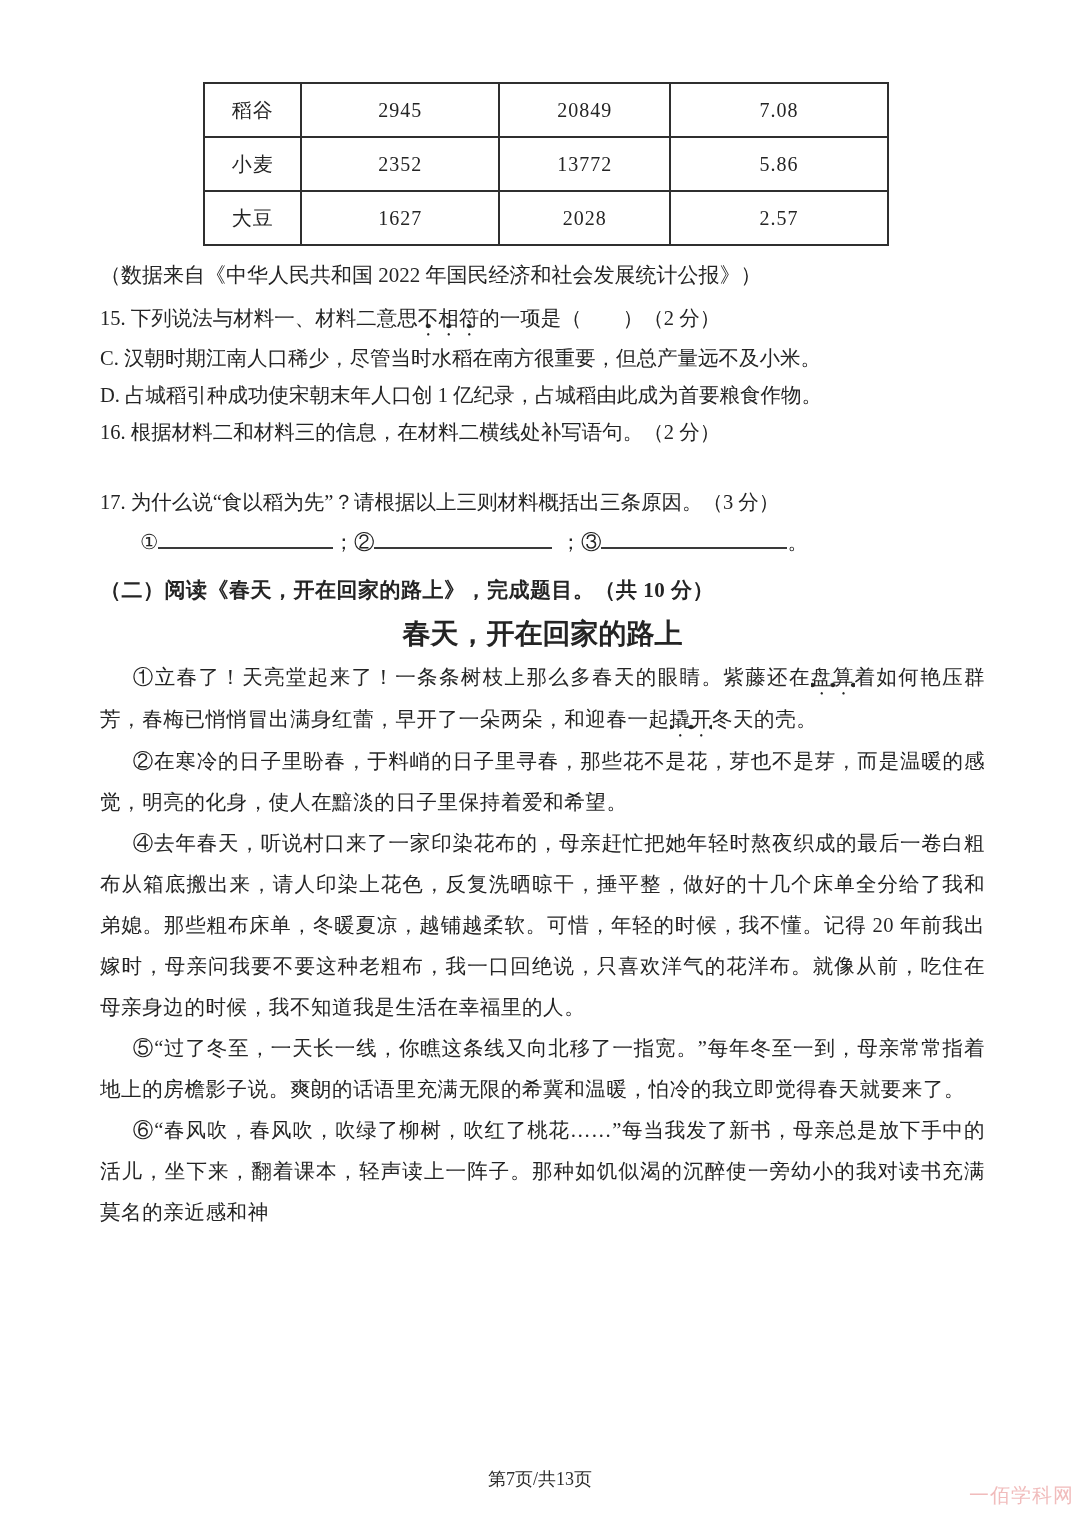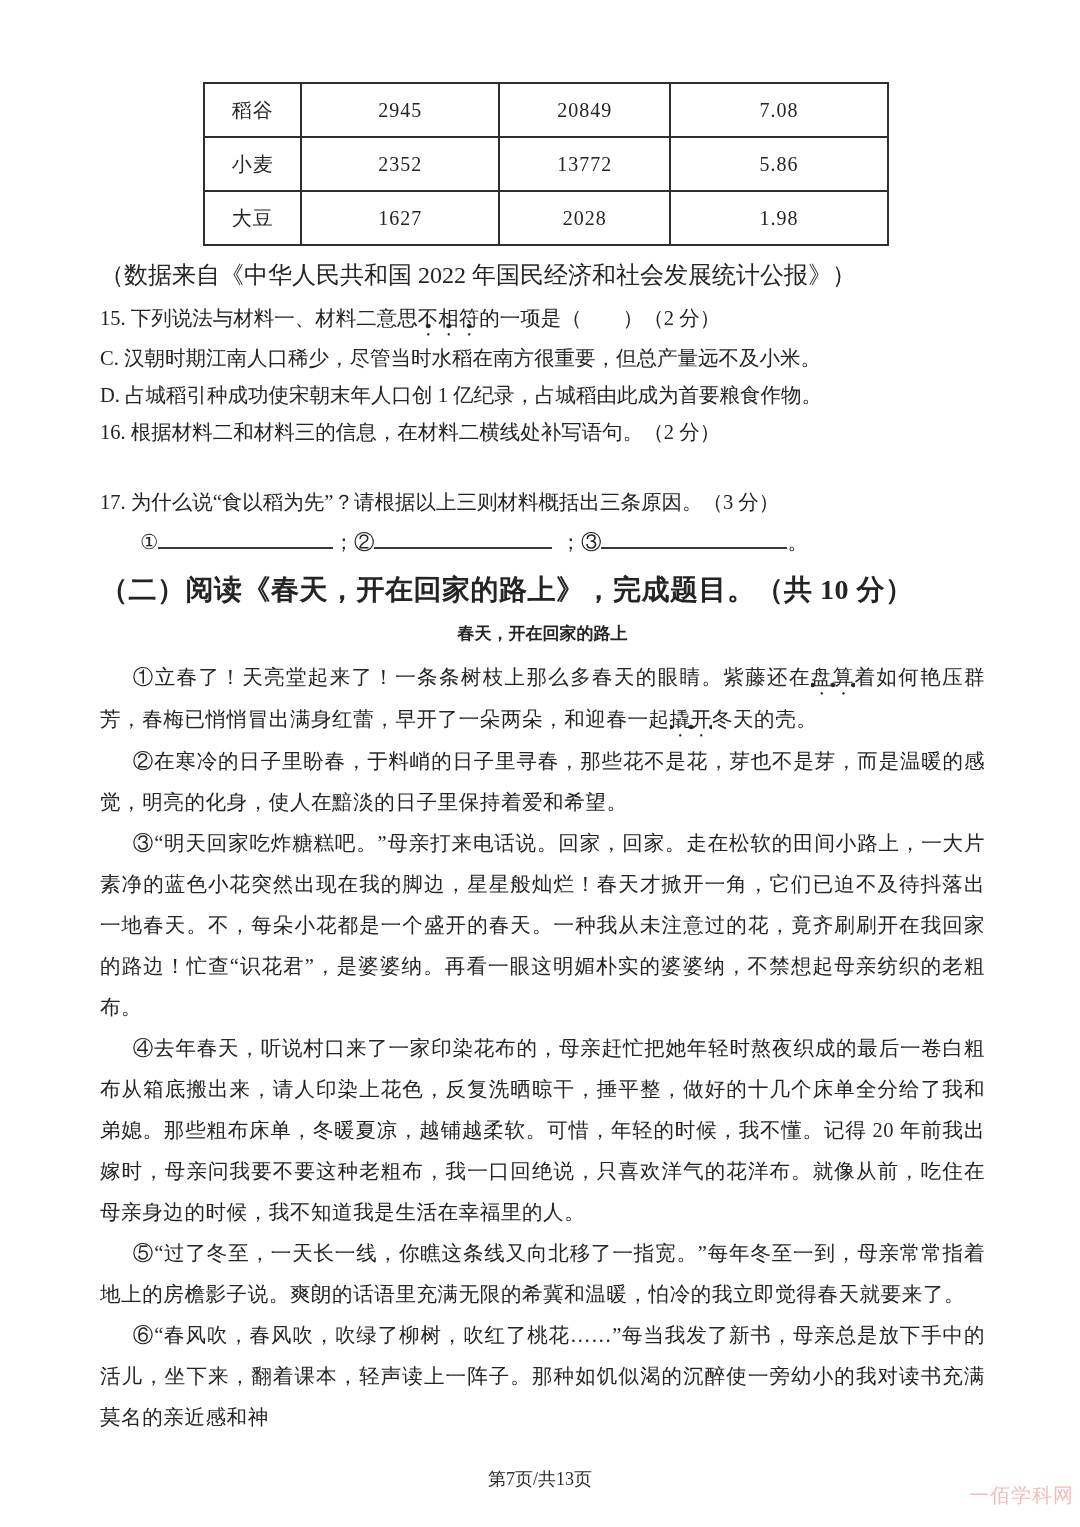--- a/index.html
+++ b/index.html
@@ -29,21 +29,21 @@
     font-size: 20px;
     letter-spacing: 1px;
   }
   .col-name  { width: 14%; margin-left: 25px; }
   .col-a     { width: 29%; }
   .col-b     { width: 25%; border-radius: 12px; }
   .col-c     { width: 32%; }
 
   .caption-line {
     margin-top: 12px;
-    font-size: 24px;
+    font-size: 21px;
     line-height: 34px;
   }
 
   
   .qline { font-size: 20.5px; line-height: 37px; }
   .q15   { margin-top: 8px; }
   .opt   { font-size: 20.5px; line-height: 37px; }
   .q17   { margin-top: 33px; }
 
   
@@ -64,29 +64,29 @@
     height: 22px;
     vertical-align: baseline;
   }
   .blank-1 { width: 175px; }
   .blank-2 { width: 178px; margin-right: 8px; }
   .blank-3 { width: 186px; }
 
   
   .section-heading {
     margin-top: 9px;
-    font-size: 28px;
+    font-size: 21px;
     font-weight: bold;
     line-height: 38px;
     letter-spacing: 0.5px;
   }
   .passage-title {
     margin-top: 6px;
     text-align: center;
-    font-size: 17px;
+    font-size: 28px;
     font-weight: bold;
     line-height: 38px;
   }
   .para {
     font-size: 20.5px;
     line-height: 41px;
     text-align: justify;
     text-indent: 1.6em;
     letter-spacing: 0.6px;
   }
@@ -127,21 +127,21 @@
         <tr>
           <td class="col-name">小麦</td>
           <td class="col-a">2352</td>
           <td class="col-b">13772</td>
           <td class="col-c">5.86</td>
         </tr>
         <tr>
           <td class="col-name">大豆</td>
           <td class="col-a">1627</td>
           <td class="col-b">2028</td>
-          <td class="col-c">1.98</td>
+          <td class="col-c">2.57</td>
         </tr>
       </tbody>
     </table>
 
     <div class="caption-line">（数据来自《中华人民共和国 2022 年国民经济和社会发展统计公报》）</div>
 
     <div class="qline q15"><span>15. 下列说法与材料一、材料二意思</span><span class="em-dots">不相符</span><span>的一项是（　　）（2 分）</span></div>
 
     <div class="opt">C. 汉朝时期江南人口稀少，尽管当时水稻在南方很重要，但总产量远不及小米。</div>
     <div class="opt">D. 占城稻引种成功使宋朝末年人口创 1 亿纪录，占城稻由此成为首要粮食作物。</div>
@@ -152,21 +152,20 @@
 
     <div class="blanks-line"><span>①</span><span class="blank-rule blank-1"></span><span>；</span><span>②</span><span class="blank-rule blank-2"></span><span>；</span><span>③</span><span class="blank-rule blank-3"></span><span>。</span></div>
 
     <div class="section-heading">（二）阅读《春天，开在回家的路上》，完成题目。（共 10 分）</div>
 
     <div class="passage-title">春天，开在回家的路上</div>
 
     <div class="para para-first"><span>①立春了！天亮堂起来了！一条条树枝上那么多春天的眼睛。紫藤还在</span><span class="em-dots">盘算</span><span>着如何艳压群芳，春梅已悄悄冒出满身红蕾，早开了一朵两朵，和迎春一起</span><span class="em-dots">撬开</span><span>冬天的壳。</span></div>
 
     <div class="para">②在寒冷的日子里盼春，于料峭的日子里寻春，那些花不是花，芽也不是芽，而是温暖的感觉，明亮的化身，使人在黯淡的日子里保持着爱和希望。</div>
-    <div class="para">③“明天回家吃炸糖糕吧。”母亲打来电话说。回家，回家。走在松软的田间小路上，一大片素净的蓝色小花突然出现在我的脚边，星星般灿烂！春天才掀开一角，它们已迫不及待抖落出一地春天。不，每朵小花都是一个盛开的春天。一种我从未注意过的花，竟齐刷刷开在我回家的路边！忙查“识花君”，是婆婆纳。再看一眼这明媚朴实的婆婆纳，不禁想起母亲纺织的老粗布。</div>
     <div class="para">④去年春天，听说村口来了一家印染花布的，母亲赶忙把她年轻时熬夜织成的最后一卷白粗布从箱底搬出来，请人印染上花色，反复洗晒晾干，捶平整，做好的十几个床单全分给了我和弟媳。那些粗布床单，冬暖夏凉，越铺越柔软。可惜，年轻的时候，我不懂。记得 20 年前我出嫁时，母亲问我要不要这种老粗布，我一口回绝说，只喜欢洋气的花洋布。就像从前，吃住在母亲身边的时候，我不知道我是生活在幸福里的人。</div>
     <div class="para">⑤“过了冬至，一天长一线，你瞧这条线又向北移了一指宽。”每年冬至一到，母亲常常指着地上的房檐影子说。爽朗的话语里充满无限的希冀和温暖，怕冷的我立即觉得春天就要来了。</div>
     <div class="para">⑥“春风吹，春风吹，吹绿了柳树，吹红了桃花……”每当我发了新书，母亲总是放下手中的活儿，坐下来，翻着课本，轻声读上一阵子。那种如饥似渴的沉醉使一旁幼小的我对读书充满莫名的亲近感和神</div>
 
   </div>
 
   <div class="page-footer">第7页/共13页</div>
   <div class="watermark">一佰学科网</div>
 </div>
 

